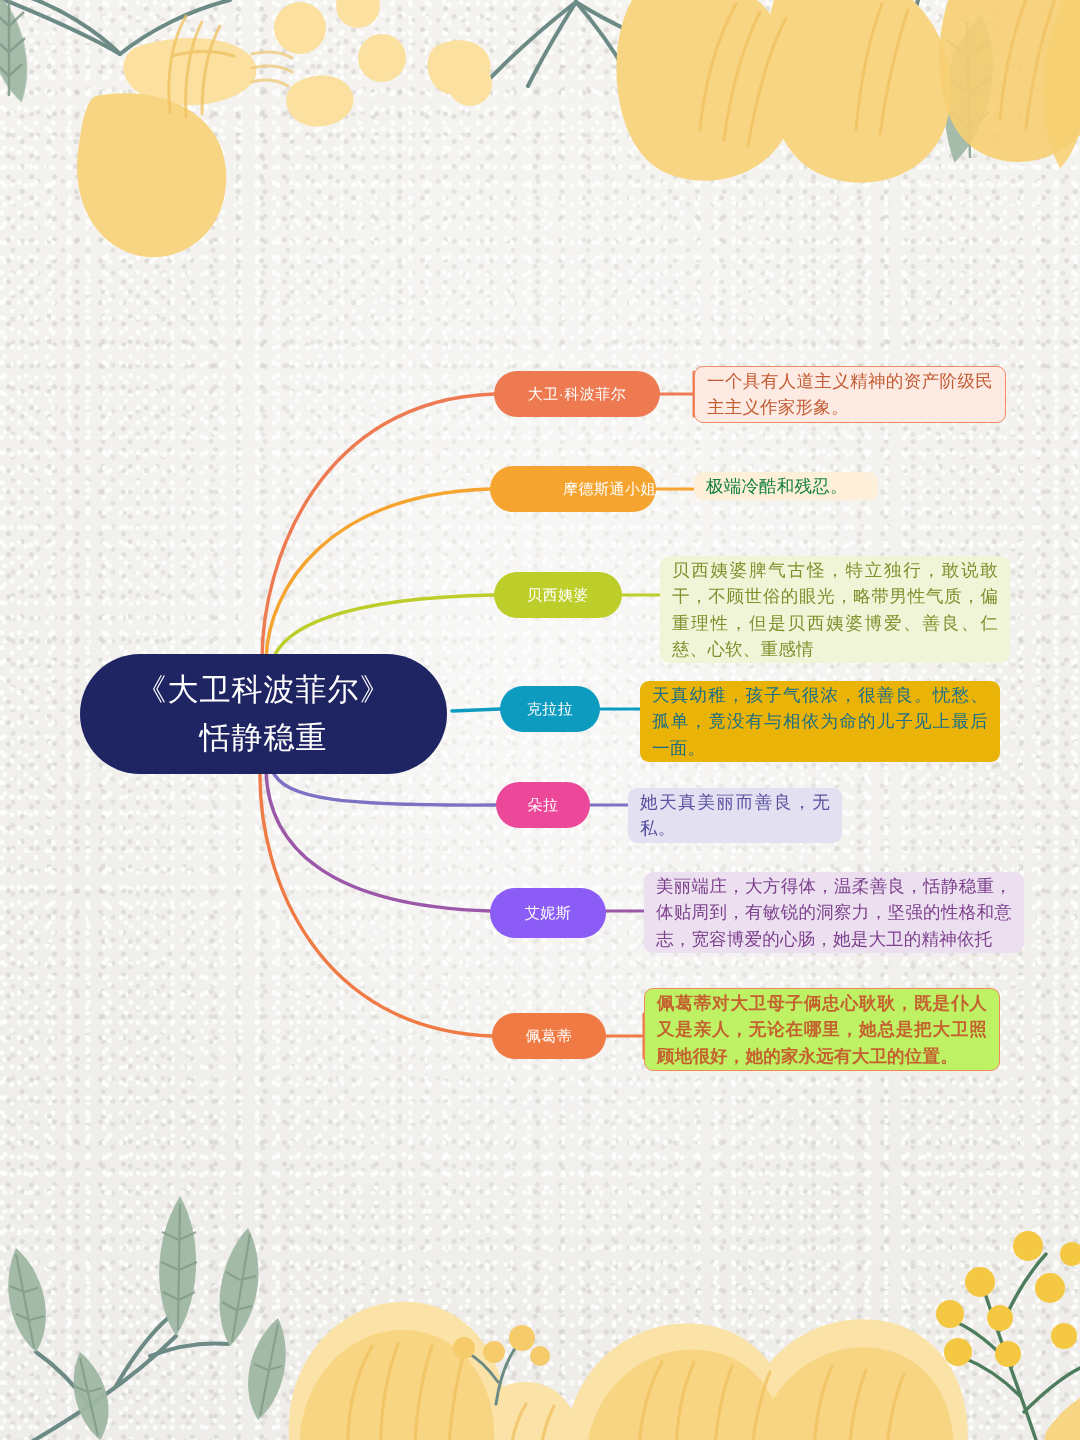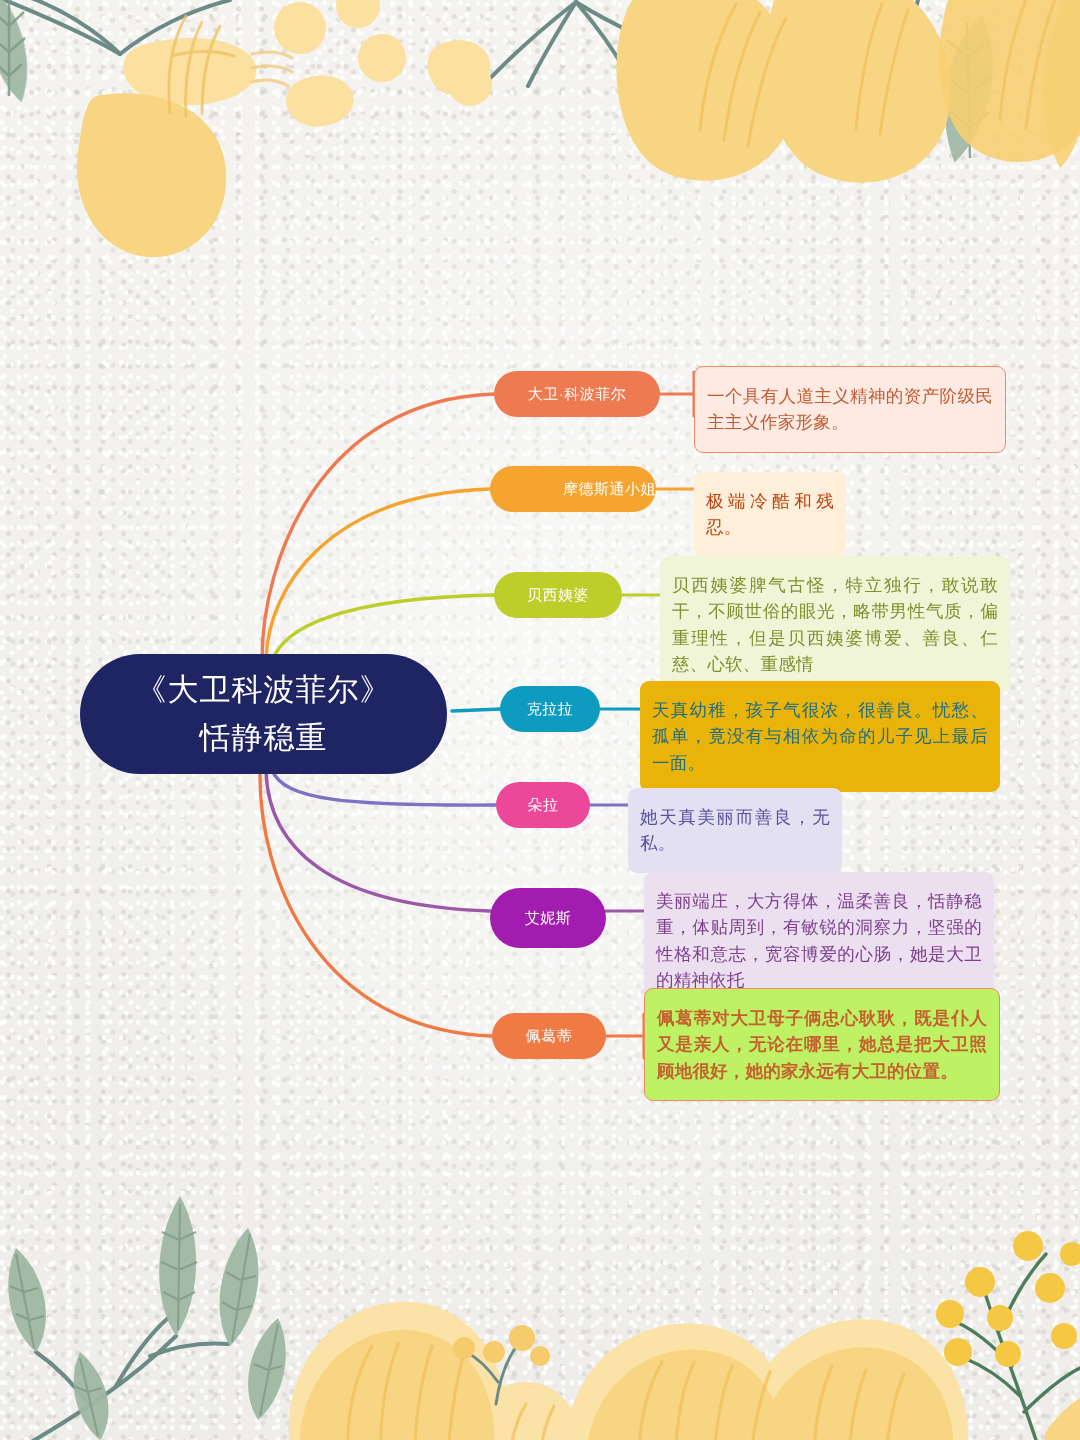--- a/index.html
+++ b/index.html
@@ -39,21 +39,21 @@
   .central{
     left:80px;top:654px;width:367px;height:120px;
     background:#1f2463;border-radius:60px;
     flex-direction:column;gap:10px;
     font-size:31px;letter-spacing:1px;line-height:1.24;
   }
   .central div{color:#fff;}
 
   .desc{
     position:absolute;box-sizing:border-box;
-    border-radius:9px;padding:16px 12px;
+    border-radius:9px;padding:1px 12px;
     font-size:17.5px;line-height:1.5;letter-spacing:.2px;
     text-align:justify;
   }
 </style>
 </head>
 <body>
 
 <div id="paper"></div>
 <div id="vignette"></div>
 
@@ -292,21 +292,21 @@
 <div class="node" style="left:494px;top:371px;width:166px;height:46px;background:#ee7a52;">
   <span>大卫·科波菲尔</span>
 </div>
 <div class="desc" style="left:694px;top:366px;width:312px;background:#fdeae2;border:1.6px solid #ef8a63;color:#c25c34;">
   <span>一个具有人道主义精神的资产阶级民主主义作家形象。</span>
 </div>
 
 <div class="node" style="left:490px;top:466px;width:166px;height:46px;background:#f5a430;justify-content:flex-end;">
   <span>摩德斯通小姐</span>
 </div>
-<div class="desc" style="left:694px;top:472px;width:152px;background:#fdefd9;color:#c2410c;">
+<div class="desc" style="left:694px;top:472px;width:184px;background:#fdefd9;color:#15803d;">
   <span>极端冷酷和残忍。</span>
 </div>
 
 <div class="node" style="left:494px;top:572px;width:128px;height:46px;background:#bdce2a;">
   <span>贝西姨婆</span>
 </div>
 <div class="desc" style="left:660px;top:556px;width:350px;background:#f0f5d8;color:#7f8f2c;">
   <span>贝西姨婆脾气古怪，特立独行，敢说敢干，不顾世俗的眼光，略带男性气质，偏重理性，但是贝西姨婆博爱、善良、仁慈、心软、重感情</span>
 </div>
 
@@ -317,24 +317,24 @@
   <span>天真幼稚，孩子气很浓，很善良。忧愁、孤单，竟没有与相依为命的儿子见上最后一面。</span>
 </div>
 
 <div class="node" style="left:496px;top:782px;width:94px;height:46px;background:#ec4899;">
   <span>朵拉</span>
 </div>
 <div class="desc" style="left:628px;top:788px;width:214px;background:#e3e0f2;color:#5a52a0;">
   <span>她天真美丽而善良，无私。</span>
 </div>
 
-<div class="node" style="left:490px;top:888px;width:116px;height:60px;background:#a21caf;">
+<div class="node" style="left:490px;top:888px;width:116px;height:50px;background:#8b5cf6;">
   <span>艾妮斯</span>
 </div>
-<div class="desc" style="left:644px;top:872px;width:350px;background:#ece0f0;color:#7c3f8c;">
+<div class="desc" style="left:644px;top:872px;width:380px;background:#ece0f0;color:#7c3f8c;">
   <span>美丽端庄，大方得体，温柔善良，恬静稳重，体贴周到，有敏锐的洞察力，坚强的性格和意志，宽容博爱的心肠，她是大卫的精神依托</span>
 </div>
 
 <div class="node" style="left:492px;top:1013px;width:114px;height:46px;background:#f07a43;">
   <span>佩葛蒂</span>
 </div>
 <div class="desc" style="left:644px;top:988px;width:356px;background:#bef264;border:1.6px solid #ef8a5e;color:#c4612f;font-weight:bold;">
   <span>佩葛蒂对大卫母子俩忠心耿耿，既是仆人又是亲人，无论在哪里，她总是把大卫照顾地很好，她的家永远有大卫的位置。</span>
 </div>
 

